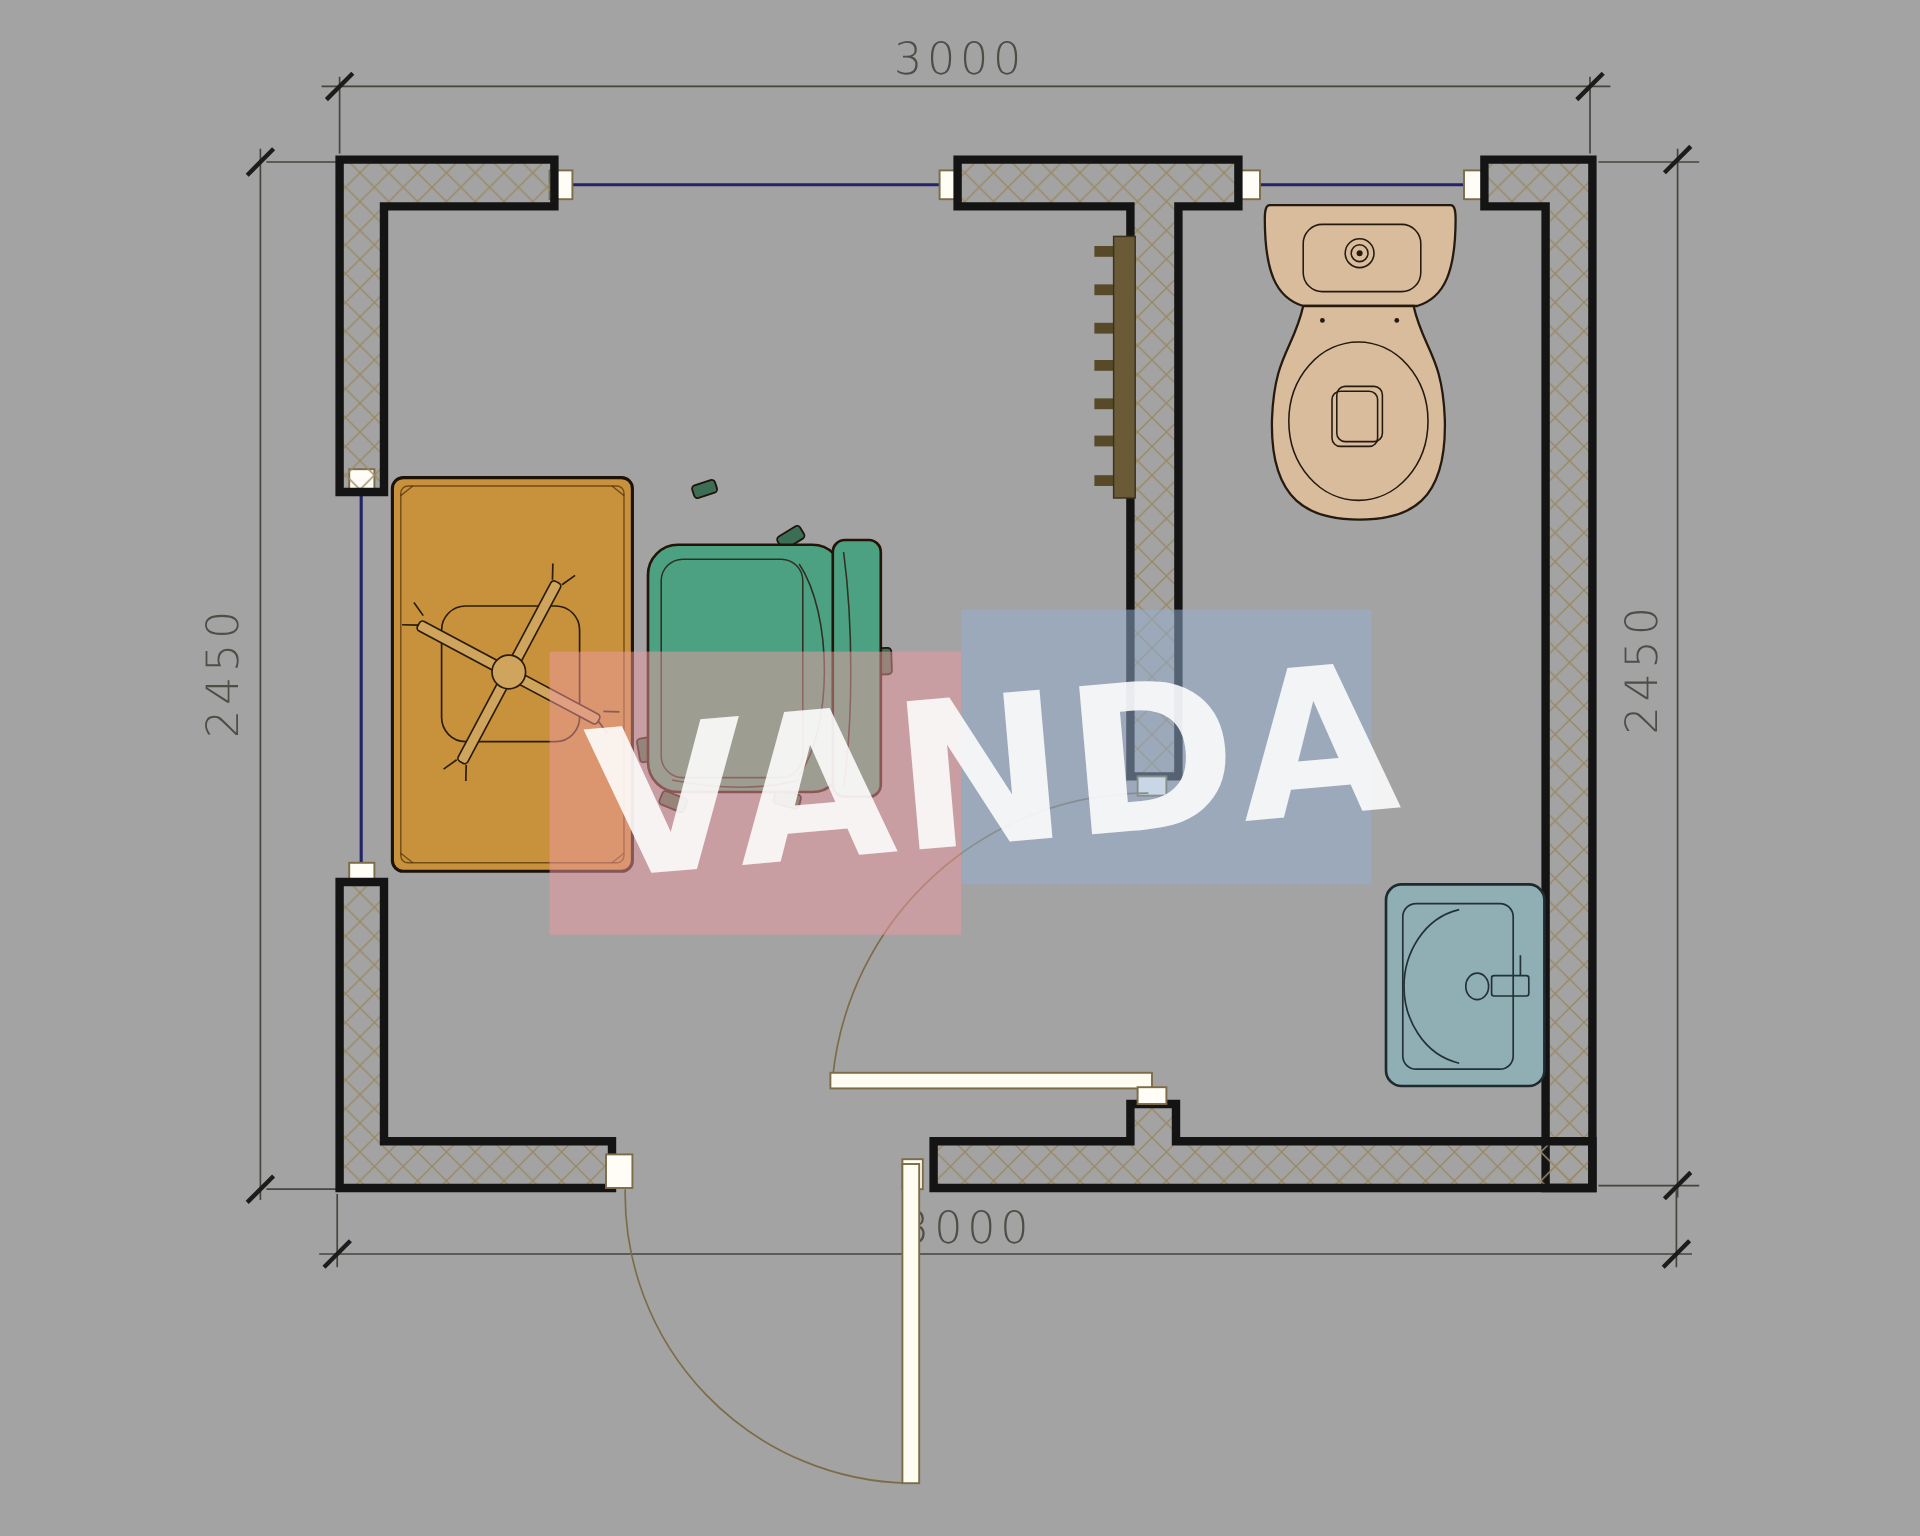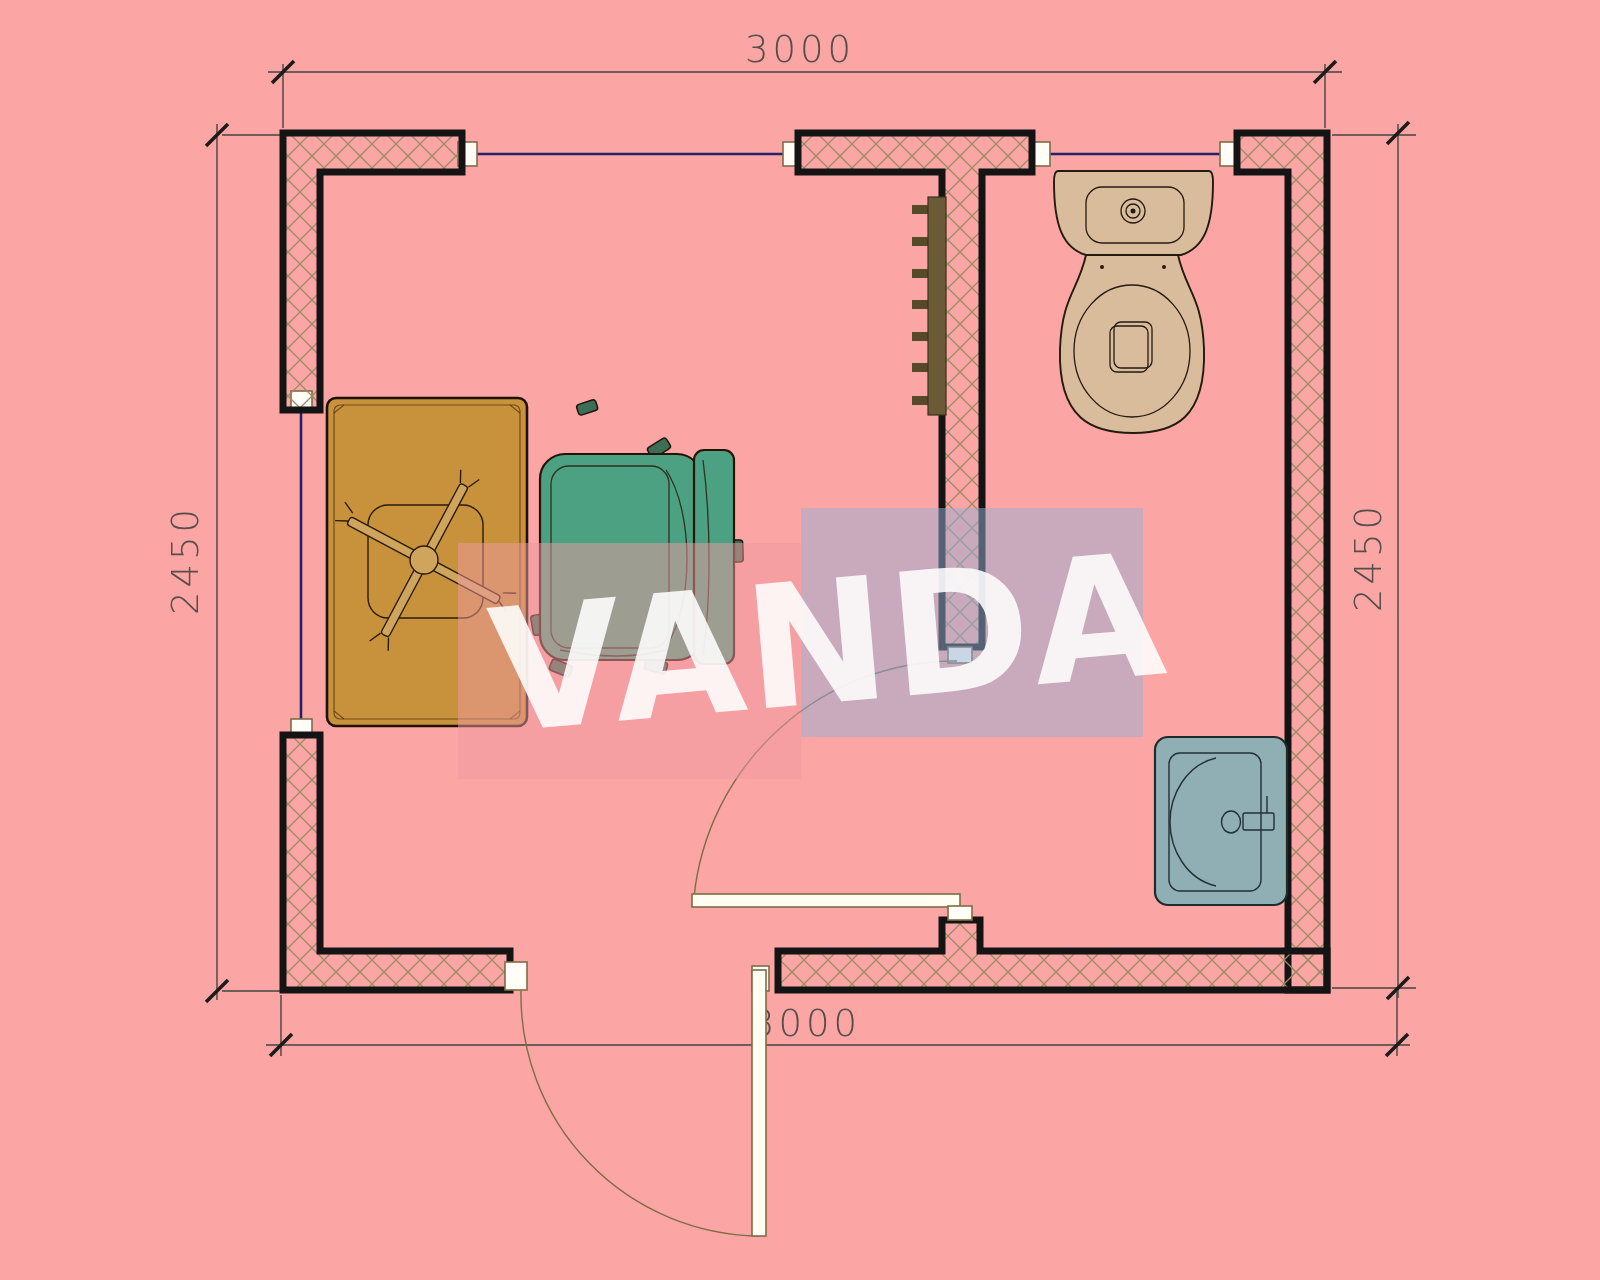--- a/index.html
+++ b/index.html
@@ -1,17 +1,17 @@
 <!DOCTYPE html>
 <html style="--wall-outline: #141414; --hatch-line: #9a8a66; --dimension: #45453e; --window: #23236b; --door: #7d6c48; --door-leaf-fill: #fffdf2; --jamb-fill: #fffdf6; --desk: #c8923d; --chair: #4da183; --chair-dark: #3c6e55; --toilet: #d9bc9c; --sink: #8fafb4; --radiator: #6a5b36; --radiator-fin: #564a28; --wm-pink: rgba(240,154,162,0.50); --wm-blue: rgba(148,175,212,0.50); --wm-text: #ffffff;"><head>
 <meta charset="utf-8">
 <style>
   html,body{margin:0;padding:0;background:#ffffff;}
   body{font-family:"DejaVu Sans", sans-serif;}
-  .stage{width:1600px;height:1280px;position:relative;background:#fca5a5;overflow:hidden;}
+  .stage{width:1600px;height:1280px;position:relative;background:#a3a3a3;overflow:hidden;}
   svg{display:block;}
 
   
   .wall{fill:url(#hatch);stroke:var(--wall-outline);stroke-width:7;stroke-linejoin:miter;}
   .hatchline{stroke:var(--hatch-line);stroke-width:1.3;}
 
   
   .dimline{stroke:var(--dimension);stroke-width:1.4;fill:none;}
   .tick{stroke:#1c1c1c;stroke-width:3.6;}
   .dimtext{fill:var(--dimension);font-size:37px;letter-spacing:4px;font-weight:300;opacity:.9;}

